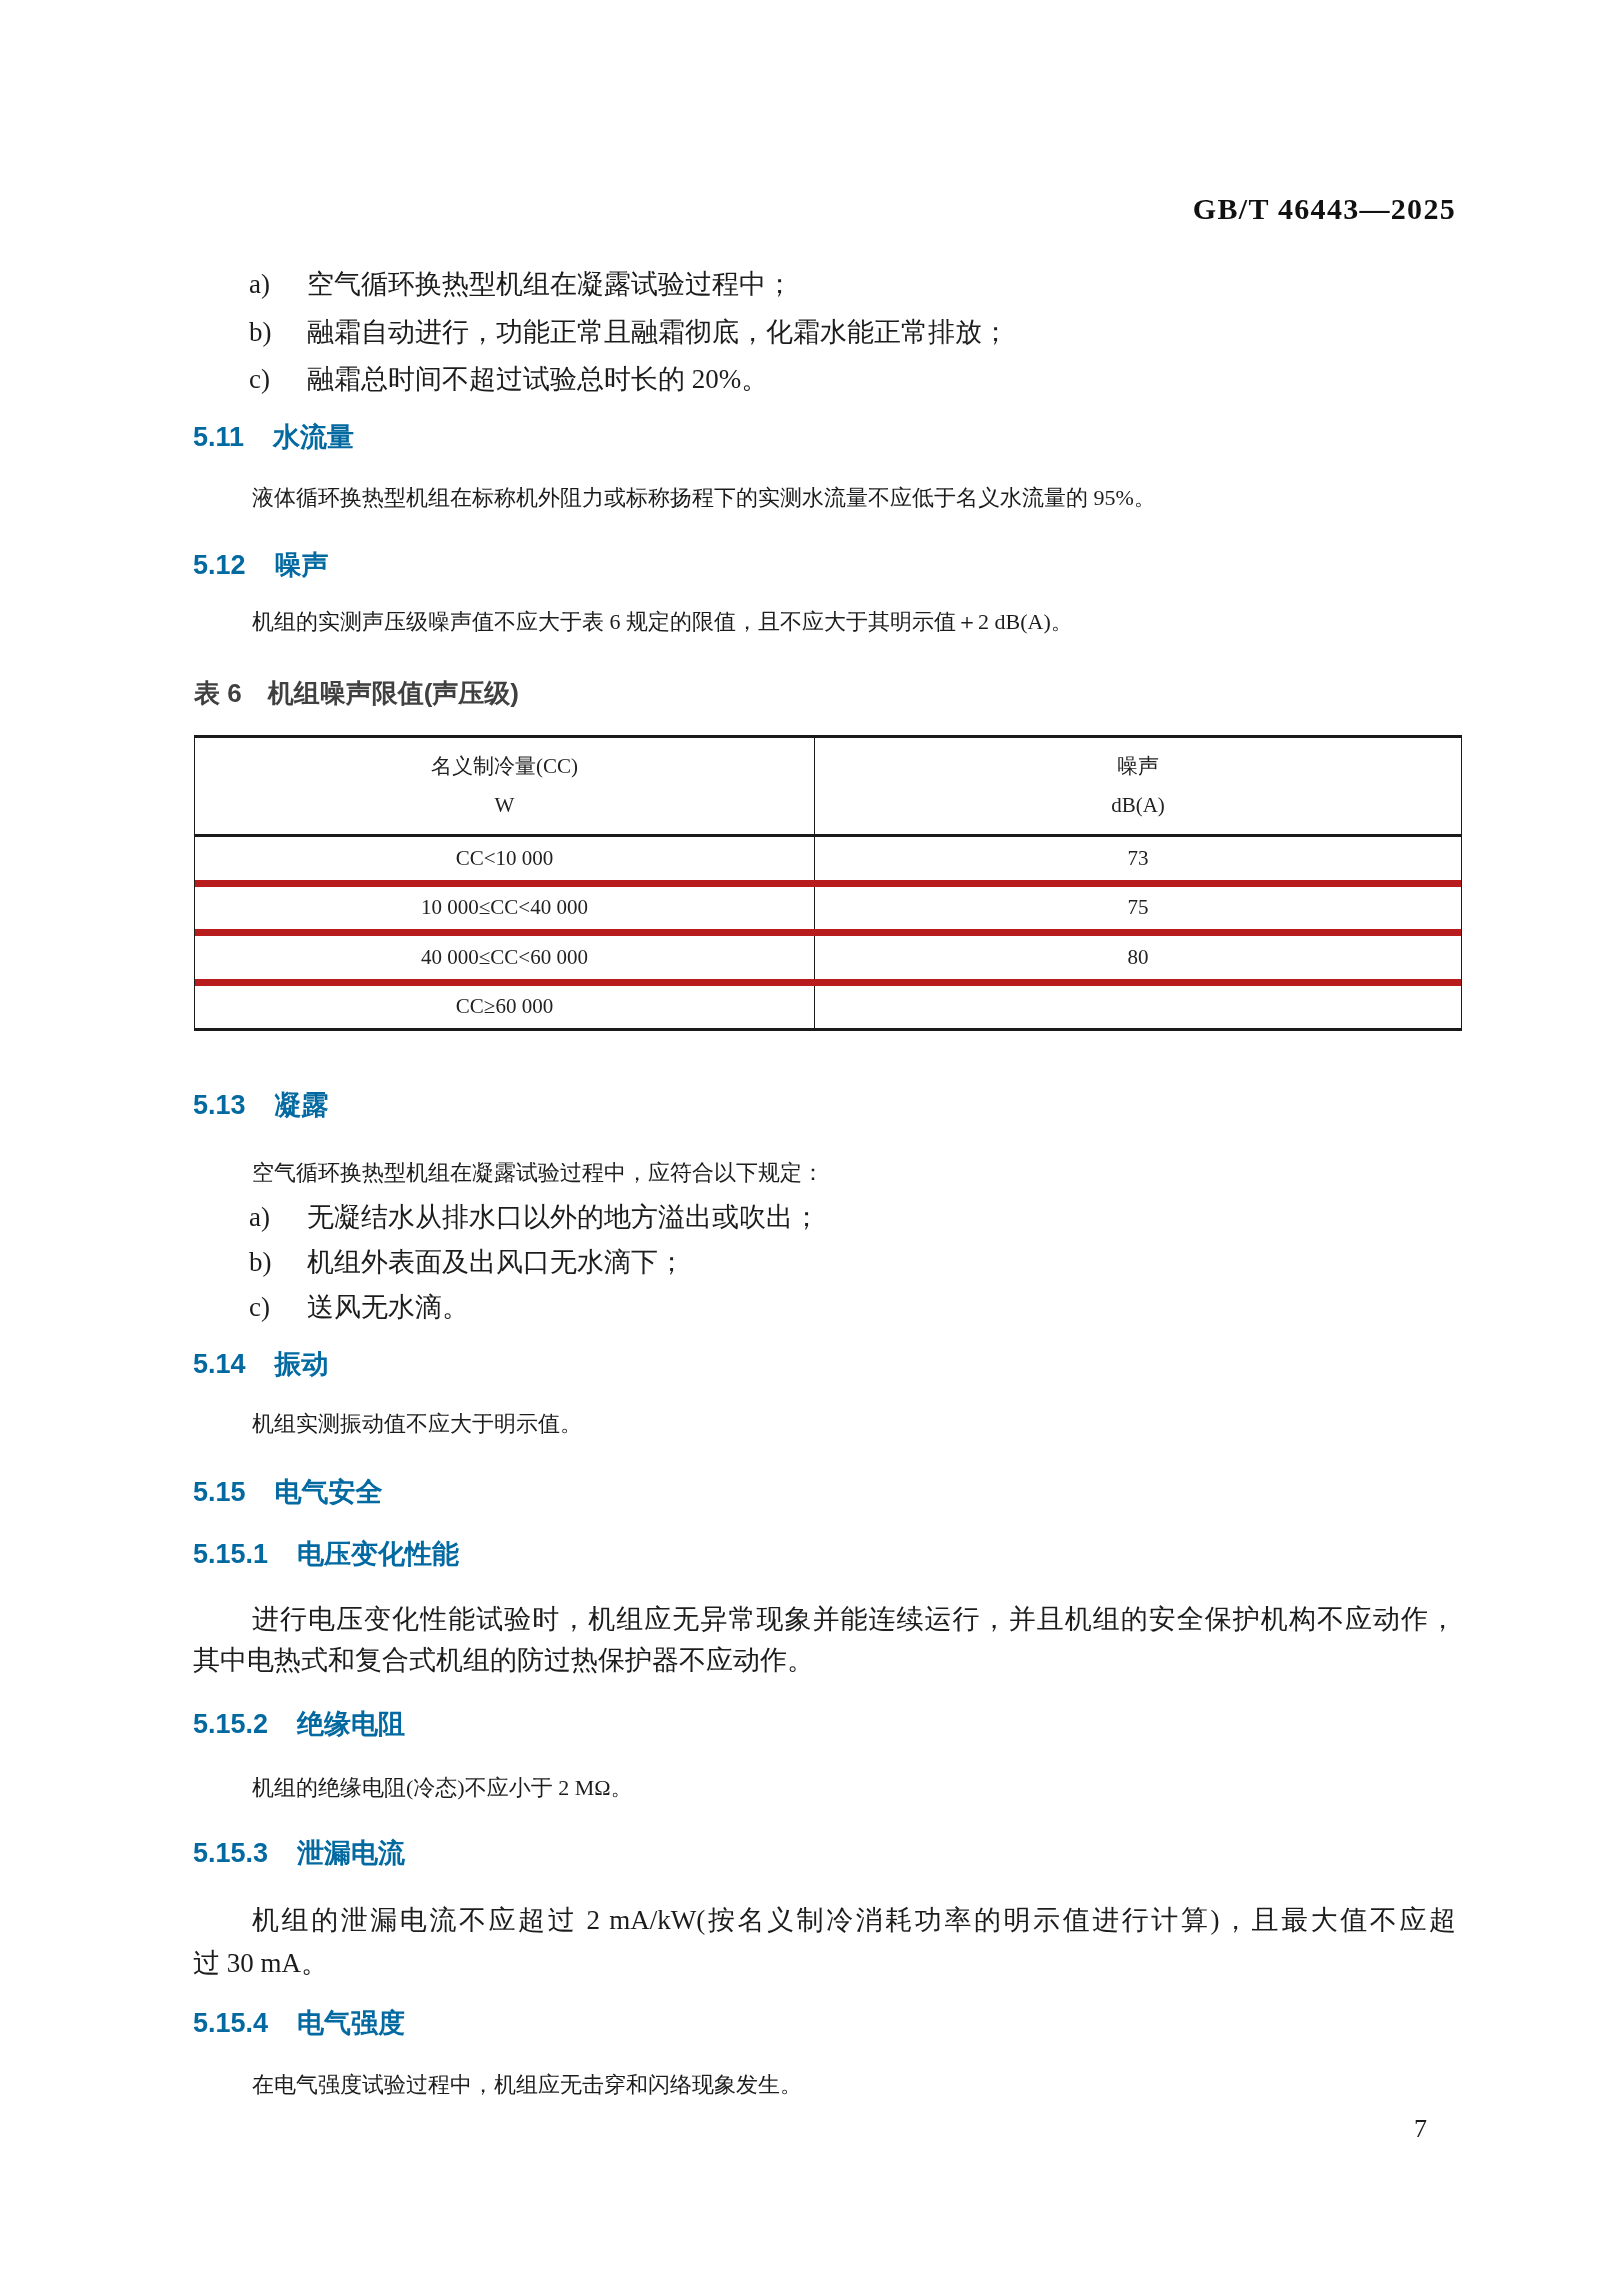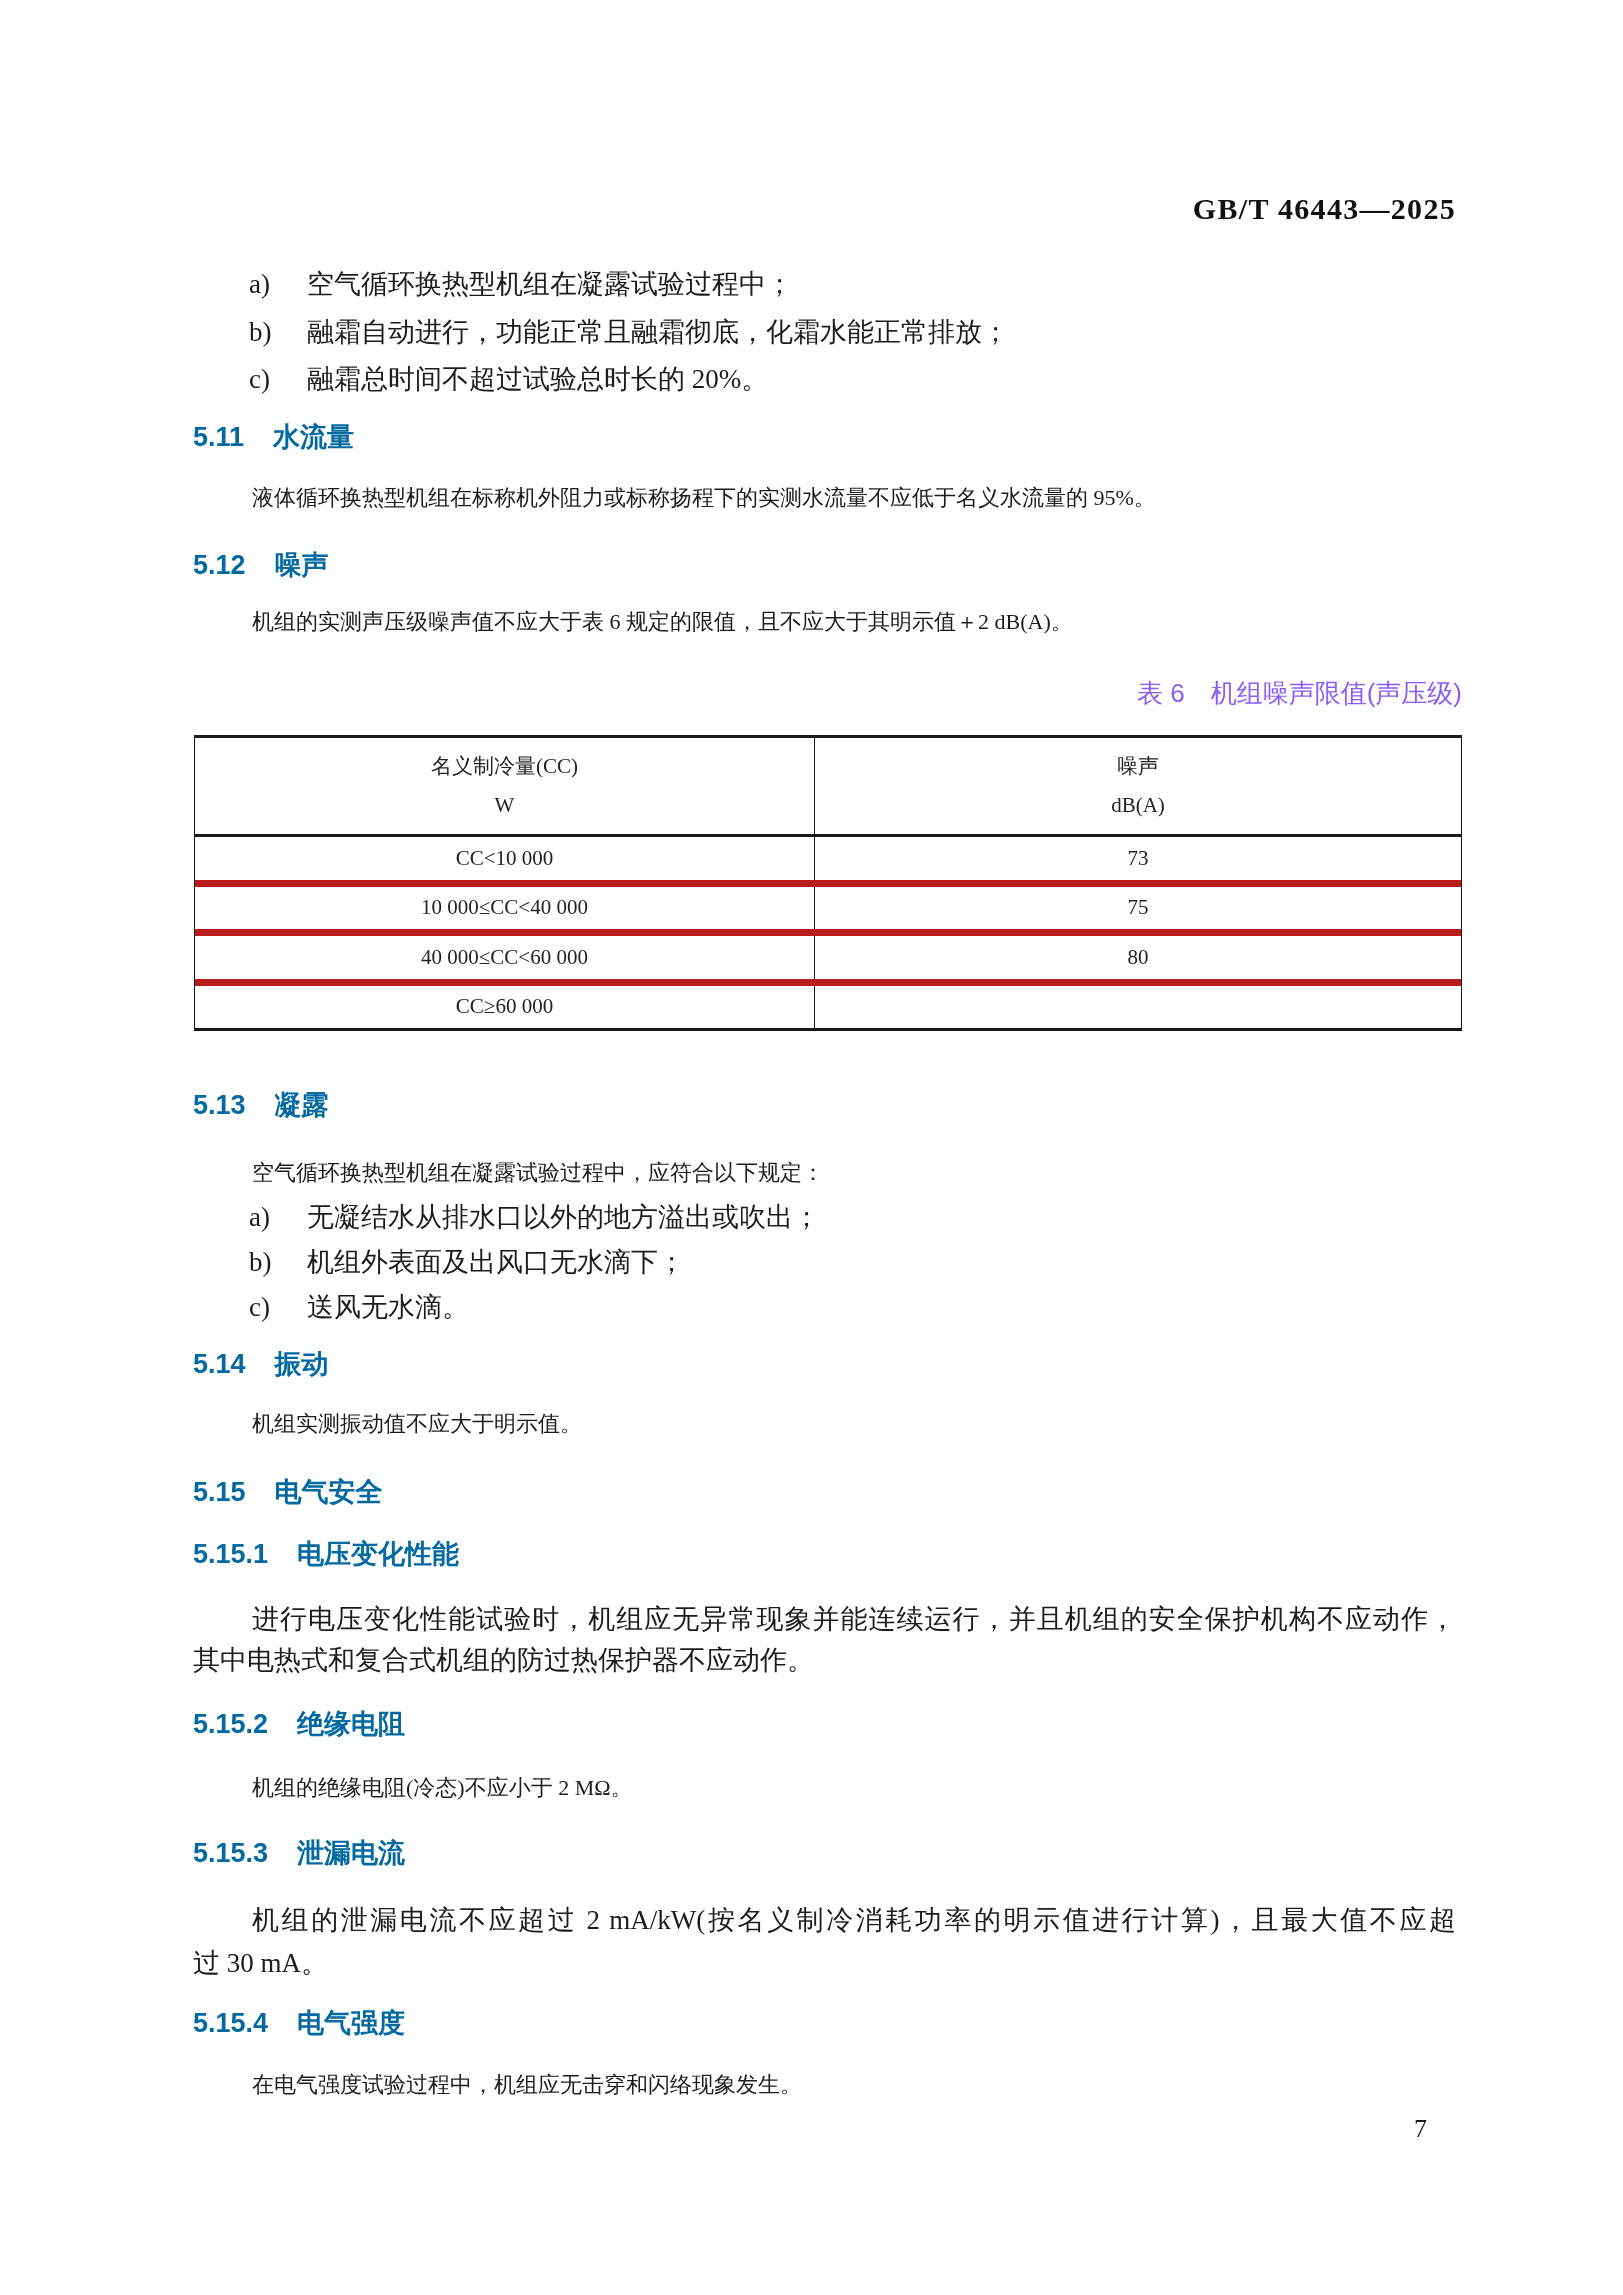--- a/index.html
+++ b/index.html
@@ -39,23 +39,23 @@
   .lh66 .pline{line-height:43px;}
   .list-item{
     font-size:27px;line-height:1.3;
     padding-left:114px;box-sizing:border-box;
   }
   .li-marker{
     position:absolute;left:56px;top:0;
     font-size:27px;
   }
   .tbl-caption{
-    text-align:right;
+    text-align:left;
     font-family:"Liberation Sans","DejaVu Sans",sans-serif;
-    font-weight:400;font-size:26px;color:#8b5cf6;
+    font-weight:700;font-size:26px;color:#404040;
   }
   .table6{
     position:absolute;left:194px;top:735px;
     width:1268px;height:296px;
     box-sizing:border-box;
     border:1.3px solid #1a1a1a;
     border-top-width:3.9px;border-bottom-width:3.9px;
     display:flex;flex-direction:column;
     font-size:21px;color:#222;
   }

